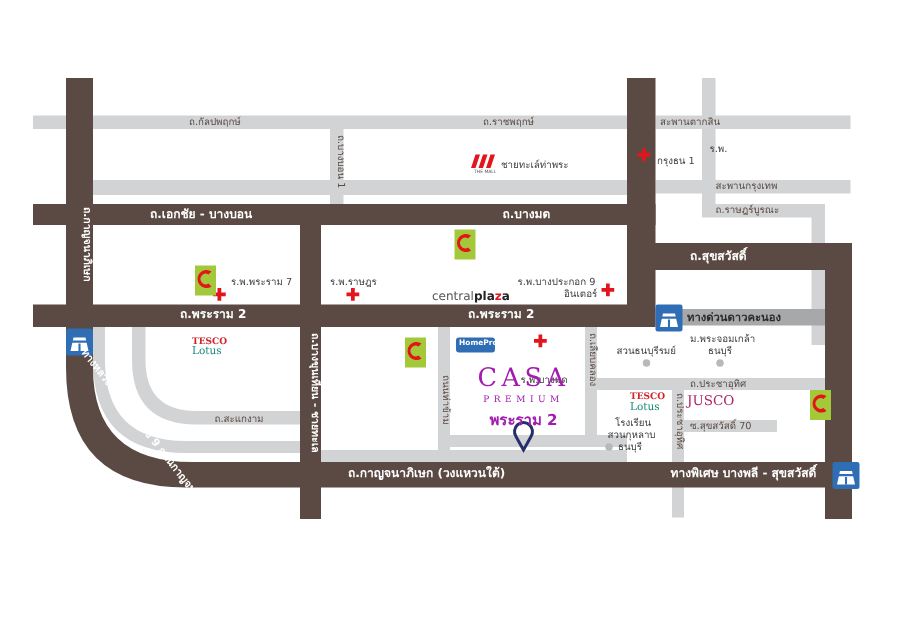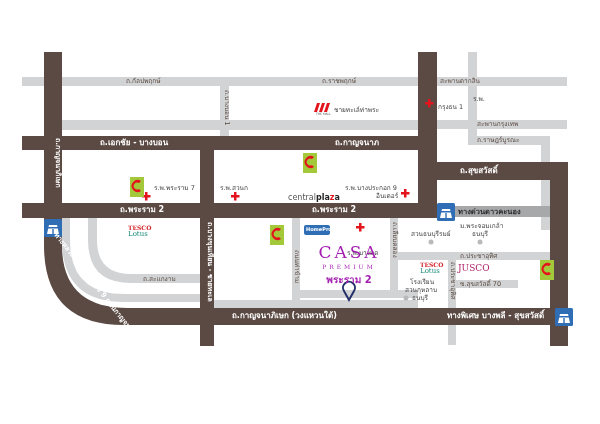--- a/index.html
+++ b/index.html
@@ -136,21 +136,21 @@
     <path d="M6,17 L1,8 A6,6 0 1 1 11,8 Z" fill="none" stroke="#25306b" stroke-width="2"></path>
     <circle cx="6" cy="5" r="1.5" fill="#ffffff"></circle>
   </g>
 </svg>
 
 <span class="lbl lbl-road-light" style="left:126px;top:78px;">ถ.กัลปพฤกษ์</span>
 <span class="lbl lbl-road-light" style="left:322px;top:78px;">ถ.ราชพฤกษ์</span>
 <span class="lbl lbl-road-light vert" style="left:230px;top:90px;">ถ.บางบอน 1</span>
 <span class="lbl lbl-road-dark vert" style="left:61px;top:138px;font-size:7px;">ถ.กาญจนาภิเษก</span>
 <span class="lbl lbl-road-dark" style="left:100px;top:139px;">ถ.เอกชัย - บางบอน</span>
-<span class="lbl lbl-road-dark" style="left:335px;top:139px;">ถ.กาญจนาภ</span>
+<span class="lbl lbl-road-dark" style="left:335px;top:139px;">ถ.บางมด</span>
 <span class="lbl lbl-road-dark" style="left:120px;top:206px;">ถ.พระราม 2</span>
 <span class="lbl lbl-road-dark" style="left:312px;top:206px;">ถ.พระราม 2</span>
 <span class="lbl lbl-road-light" style="left:440px;top:78px;text-align:right;">สะพานตากสิน</span>
 <span class="lbl lbl-road-light" style="left:477px;top:121px;">สะพานกรุงเทพ</span>
 <span class="lbl lbl-road-light" style="left:477px;top:137px;">ถ.ราษฎร์บูรณะ</span>
 <span class="lbl lbl-road-dark" style="left:460px;top:167px;">ถ.สุขสวัสดิ์</span>
 <span class="lbl" style="left:458px;top:208px;font-size:7.5px;font-weight:bold;color:#2b2b2b;">ทางด่วนดาวคะนอง</span>
 <span class="lbl lbl-road-dark" style="left:58px;top:232px;font-size:7px;transform:rotate(52deg);transform-origin:left top;">ทางหลวงพิเศษหมายเลข 9 ถนนกาญจนาภิเษก(ใต้)</span>
 <span class="lbl lbl-road-light" style="left:143px;top:276px;">ถ.สะแกงาม</span>
 <span class="lbl lbl-road-dark vert" style="left:213px;top:222px;font-size:7px;">ถ.บางขุนเทียน - ชายทะเล</span>
@@ -160,21 +160,21 @@
 <span class="lbl lbl-road-light" style="left:460px;top:253px;">ถ.ประชาอุทิศ</span>
 <span class="lbl lbl-road-light vert" style="left:456px;top:262px;">ถ.ประชาอุทิศ</span>
 <span class="lbl lbl-road-light" style="left:460px;top:281px;">ซ.สุขสวัสดิ์ 70</span>
 <span class="lbl lbl-road-dark" style="left:447px;top:312px;">ทางพิเศษ บางพลี - สุขสวัสดิ์</span>
 
 <span class="lbl" style="left:316px;top:113px;font-size:3px;color:#555;">THE MALL</span>
 <span class="lbl lbl-poi" style="left:334px;top:107px;">ชายทะเล์ท่าพระ</span>
 <span class="lbl lbl-poi" style="left:438px;top:96px;margin-left:35px;">ร.พ.</span>
 <span class="lbl lbl-poi" style="left:438px;top:104px;">กรุงธน 1</span>
 <span class="lbl lbl-poi" style="left:154px;top:185px;">ร.พ.พระราม 7</span>
-<span class="lbl lbl-poi" style="left:220px;top:185px;">ร.พ.สวนก</span>
+<span class="lbl lbl-poi" style="left:220px;top:185px;">ร.พ.ราษฎร</span>
 <span class="lbl" style="left:256px;top:194px;font-size:8px;color:#555;margin-left:32px;"><span>central</span><b style="color:#222;">pla</b><b style="color:#e3141b;">z</b><b style="color:#222;">a</b></span>
 <span class="lbl lbl-poi" style="left:345px;top:185px;text-align:center;">ร.พ.บางประกอก 9</span>
 <span class="lbl lbl-poi" style="left:376px;top:193px;">อินเตอร์</span>
 <span class="lbl" style="left:128px;top:225px;font-size:6px;font-weight:bold;color:#d2232a;font-family:'DejaVu Serif',serif;">TESCO</span>
 <span class="lbl" style="left:128px;top:231px;font-size:7px;color:#1a8a7a;font-family:'DejaVu Serif',serif;">Lotus</span>
 <span class="lbl" style="left:306px;top:227px;font-size:5px;color:#ffffff;font-weight:bold;">HomePro</span>
 <span class="lbl lbl-poi" style="left:347px;top:250px;">ร.พ.บางมด</span>
 <span class="lbl lbl-poi" style="left:411px;top:231px;">สวนธนบุรีรมย์</span>
 <span class="lbl lbl-poi" style="left:460px;top:223px;">ม.พระจอมเกล้า</span>
 <span class="lbl lbl-poi" style="left:472px;top:231px;">ธนบุรี</span>

